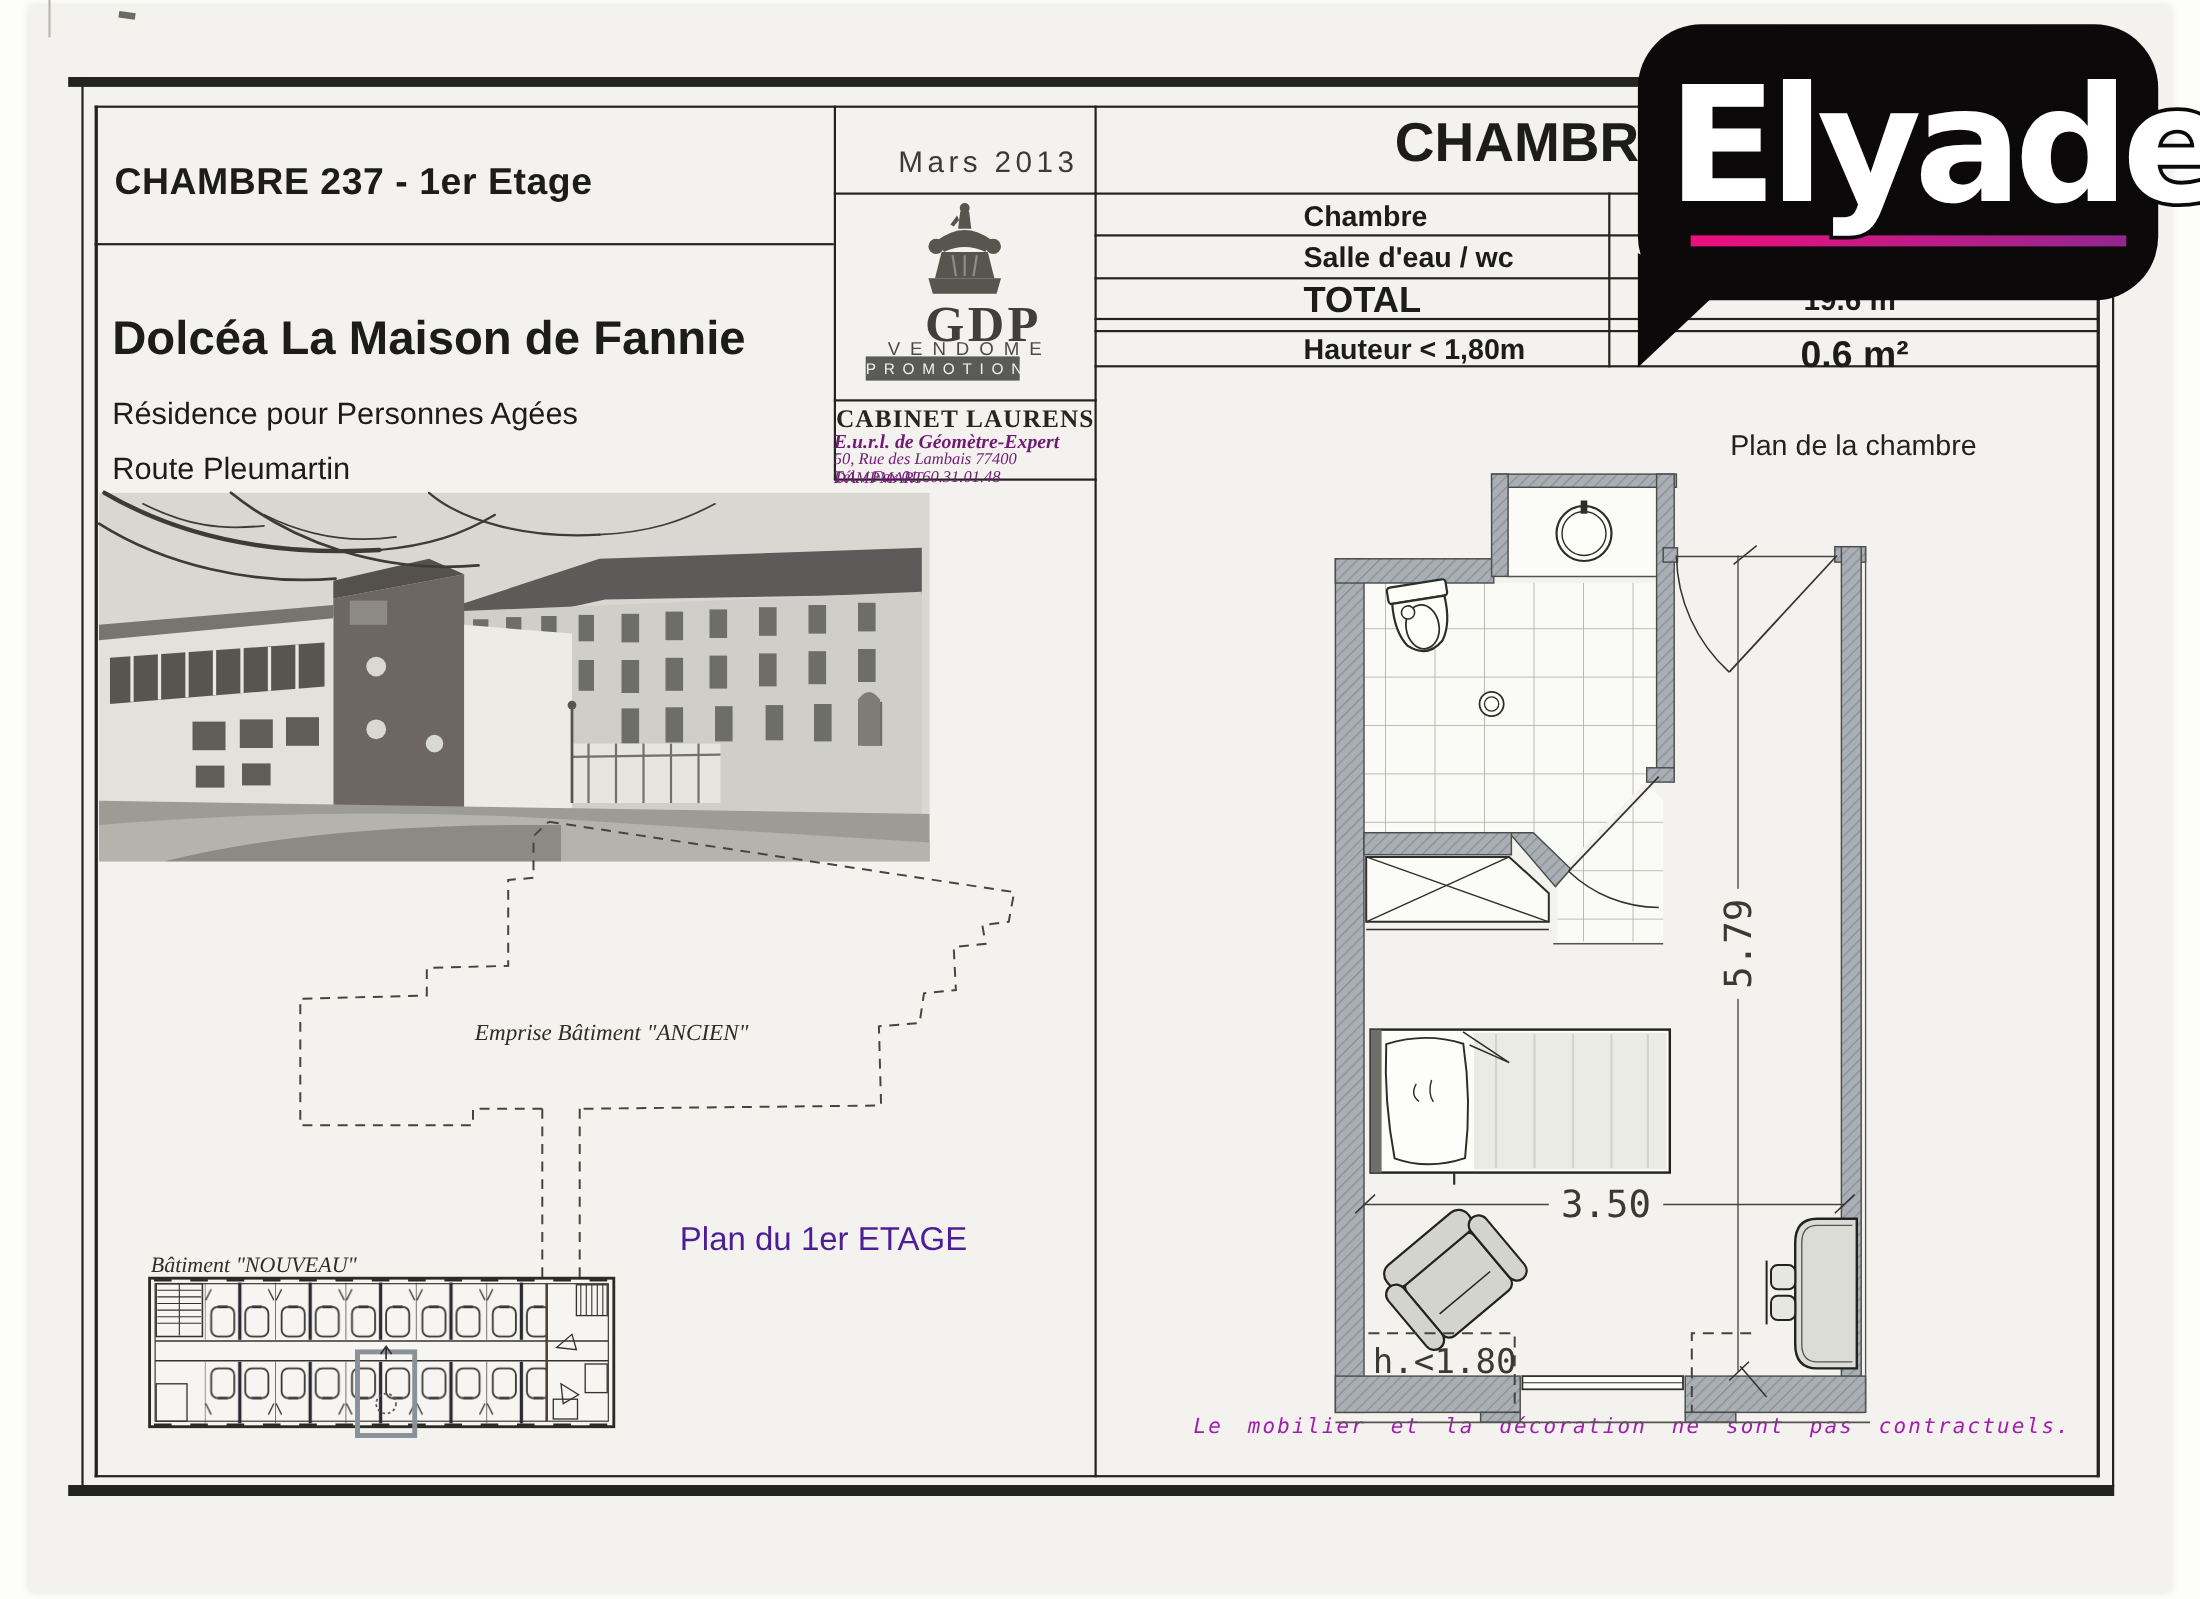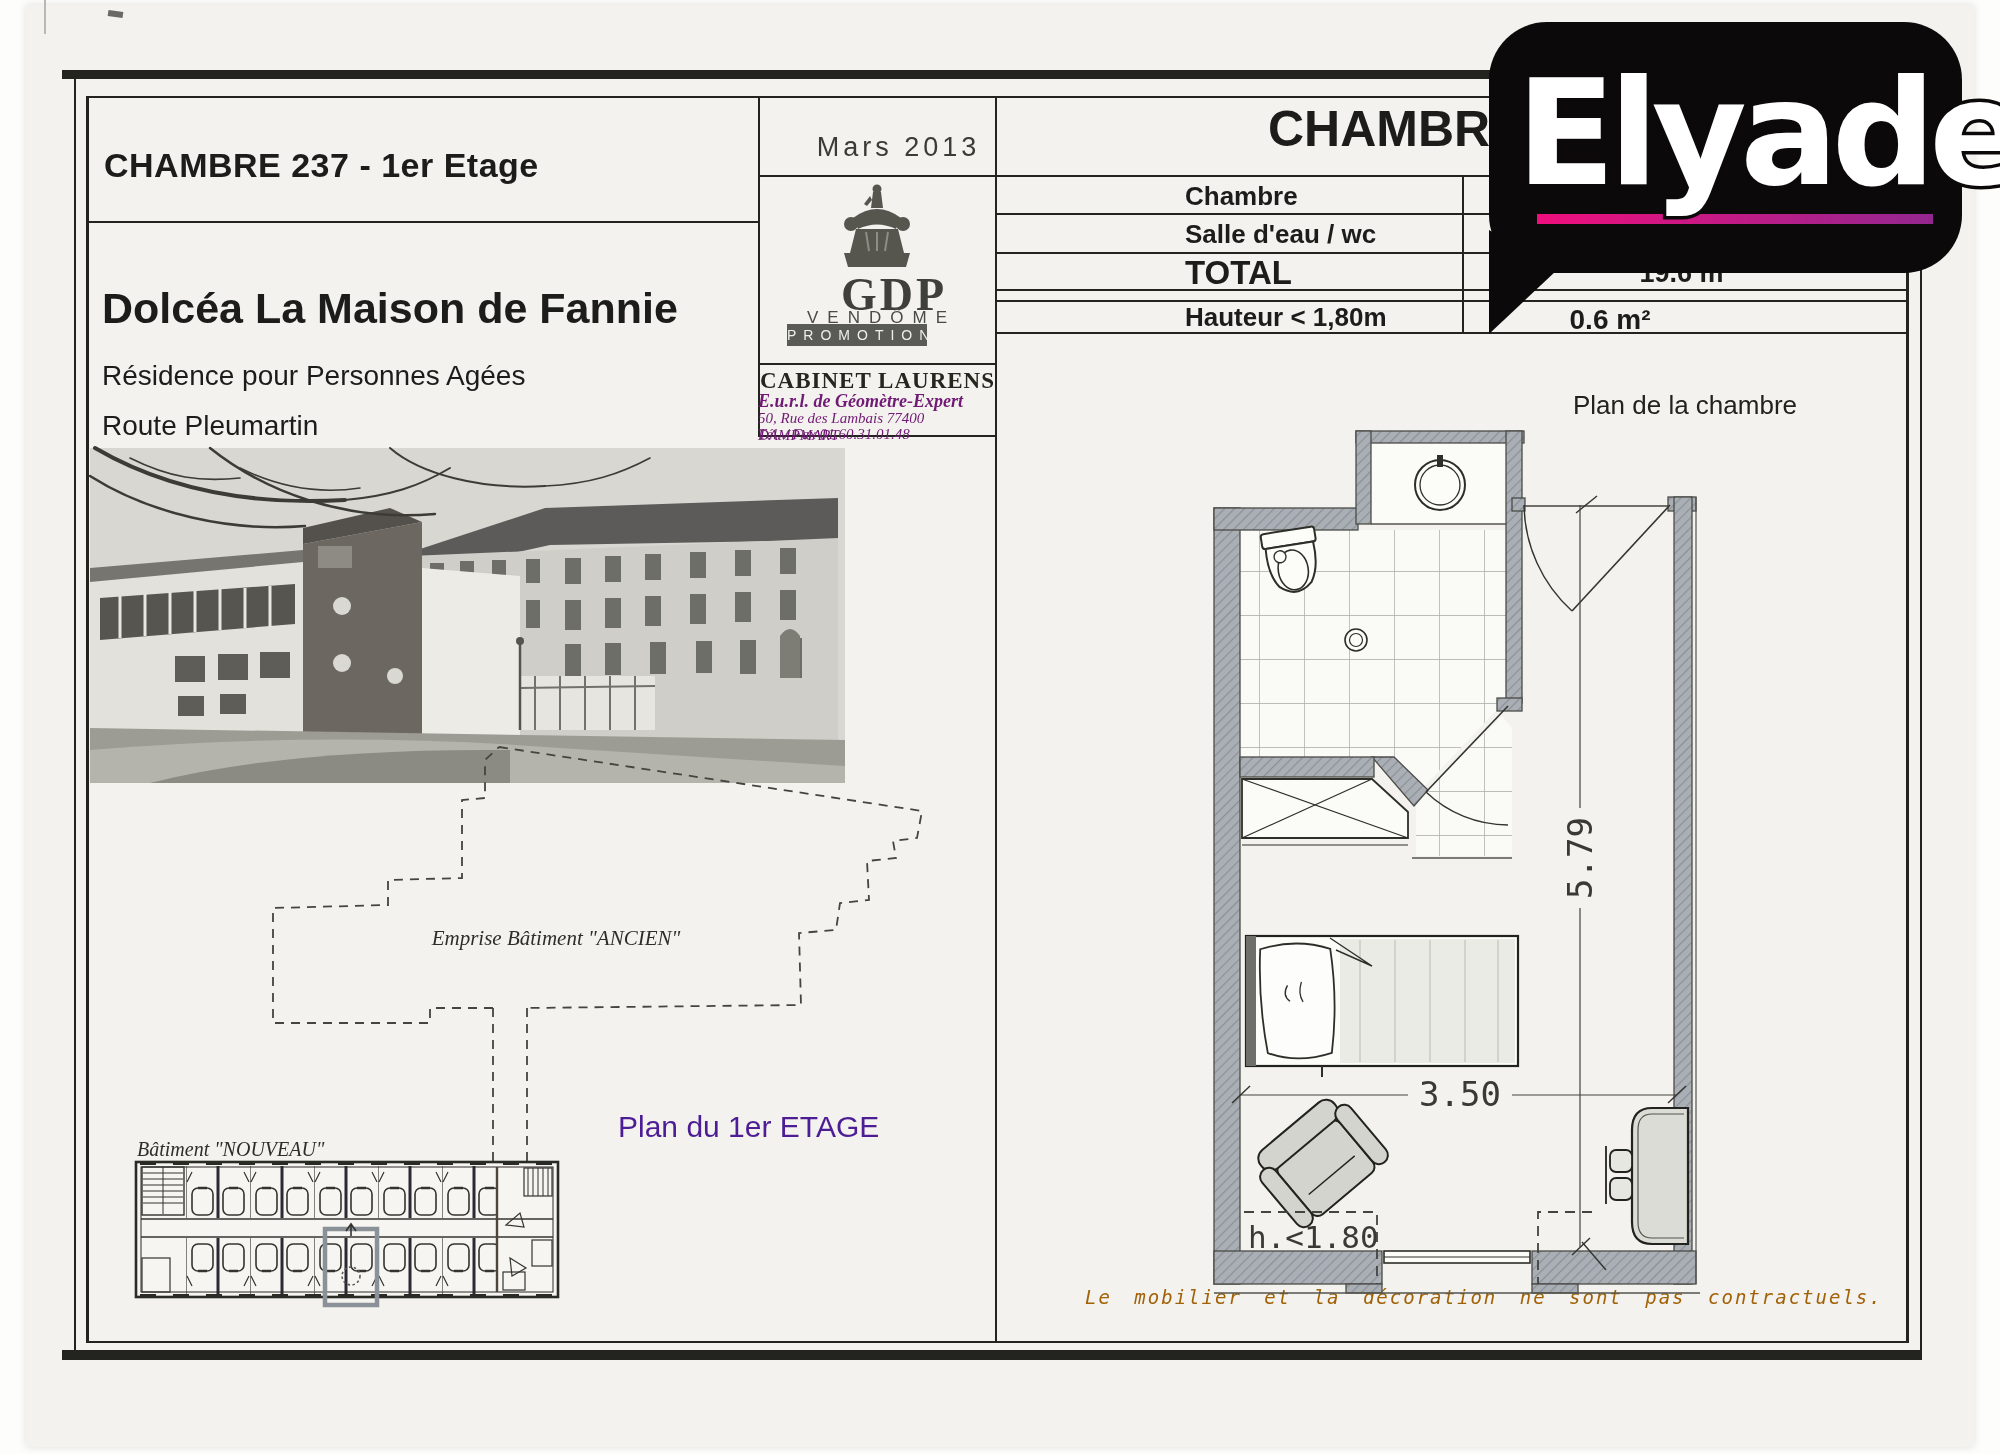--- a/index.html
+++ b/index.html
@@ -20,21 +20,21 @@
   .promo{background:#5a5a56;color:#efefec;font-size:14px;letter-spacing:7px;text-align:center;
          padding-top:3px;height:19px;}
   .cab-name{font-family:"Liberation Serif",serif;font-weight:bold;font-size:23px;letter-spacing:1px;text-align:center;color:#26261f;}
   .cab-it{font-family:"Liberation Serif",serif;font-style:italic;text-align:left;color:#701a75;}
   .rt-title{font-size:50px;font-weight:bold;white-space:nowrap;overflow:hidden;}
   .tbl-label{font-size:26px;font-weight:bold;}
   .tbl-label.total{font-size:33px;}
   .tbl-value{font-size:27px;font-weight:bold;text-align:center;}
   .plan-caption{font-size:26px;text-align:center;color:#22221e;}
   .footnote{font-family:"DejaVu Sans Mono",monospace;font-style:italic;font-size:19px;
-            letter-spacing:2px;word-spacing:9px;color:#a16207;}
+            letter-spacing:2px;word-spacing:9px;color:#a21caf;}
   .etage{font-size:30px;color:#4c1d95;}
   
   .bubble{position:absolute;left:1489px;top:22px;width:473px;height:251px;background:#0c090a;
           border-radius:58px;z-index:5;}
   .tail{position:absolute;left:1488px;top:230px;z-index:5;}
   .brandtext{position:absolute;left:1516px;top:60px;z-index:7;color:#ffffff;
              font-family:"DejaVu Sans",sans-serif;font-weight:bold;font-size:146px;letter-spacing:-7px;
              -webkit-text-stroke:7px #0c090a;paint-order:stroke fill;line-height:1;}
   .underline{position:absolute;left:1537px;top:214px;width:396px;height:10px;z-index:6;
              background:linear-gradient(90deg,#ee0f7d,#93278f);}
@@ -103,21 +103,21 @@
 <div class="abs cab-it" style="left:758px;top:426px;width:239px;font-size:15px;">Tél. / Fax 01.60.31.01.48</div>
 
 <div class="abs rt-title" style="left:1268px;top:100px;width:221px;">CHAMBR</div>
 <div class="abs tbl-label" style="left:1185px;top:181px;">Chambre</div>
 <div class="abs tbl-label" style="left:1185px;top:219px;">Salle d'eau / wc</div>
 <div class="abs tbl-label total" style="left:1185px;top:254px;">TOTAL</div>
 <div class="abs tbl-label" style="left:1185px;top:302px;">Hauteur &lt; 1,80m</div>
 <div class="abs tbl-value" style="left:1464px;top:181px;width:444px;"></div>
 <div class="abs tbl-value" style="left:1464px;top:219px;width:444px;"></div>
 <div class="abs tbl-value" style="left:1464px;top:258px;width:444px;">19.6 m²</div>
-<div class="abs tbl-value" style="left:1388px;top:304px;width:444px;font-size:28px;">0.6 m²</div>
+<div class="abs tbl-value" style="left:1464px;top:304px;width:444px;font-size:34px;">0.6 m²</div>
 <div class="abs plan-caption" style="left:1462px;top:390px;width:446px;">Plan de la chambre</div>
 <div class="abs footnote" style="left:1085px;top:1286px;">Le mobilier et la décoration ne sont pas contractuels.</div>
 <div class="abs etage" style="left:618px;top:1110px;">Plan du 1er ETAGE</div>
 
 <div class="abs" style="left:108px;top:11px;width:15px;height:6px;background:#6a6a64;transform:rotate(8deg);"></div>
 <div class="abs" style="left:44px;top:0;width:2px;height:34px;background:#b9b8b2;"></div>
 
 <svg class="abs" style="left:0;top:0;" width="2000" height="1454" viewBox="0 0 2000 1454">
   <defs>
     <pattern id="hatch" width="7" height="7" patternUnits="userSpaceOnUse" patternTransform="rotate(45)">

